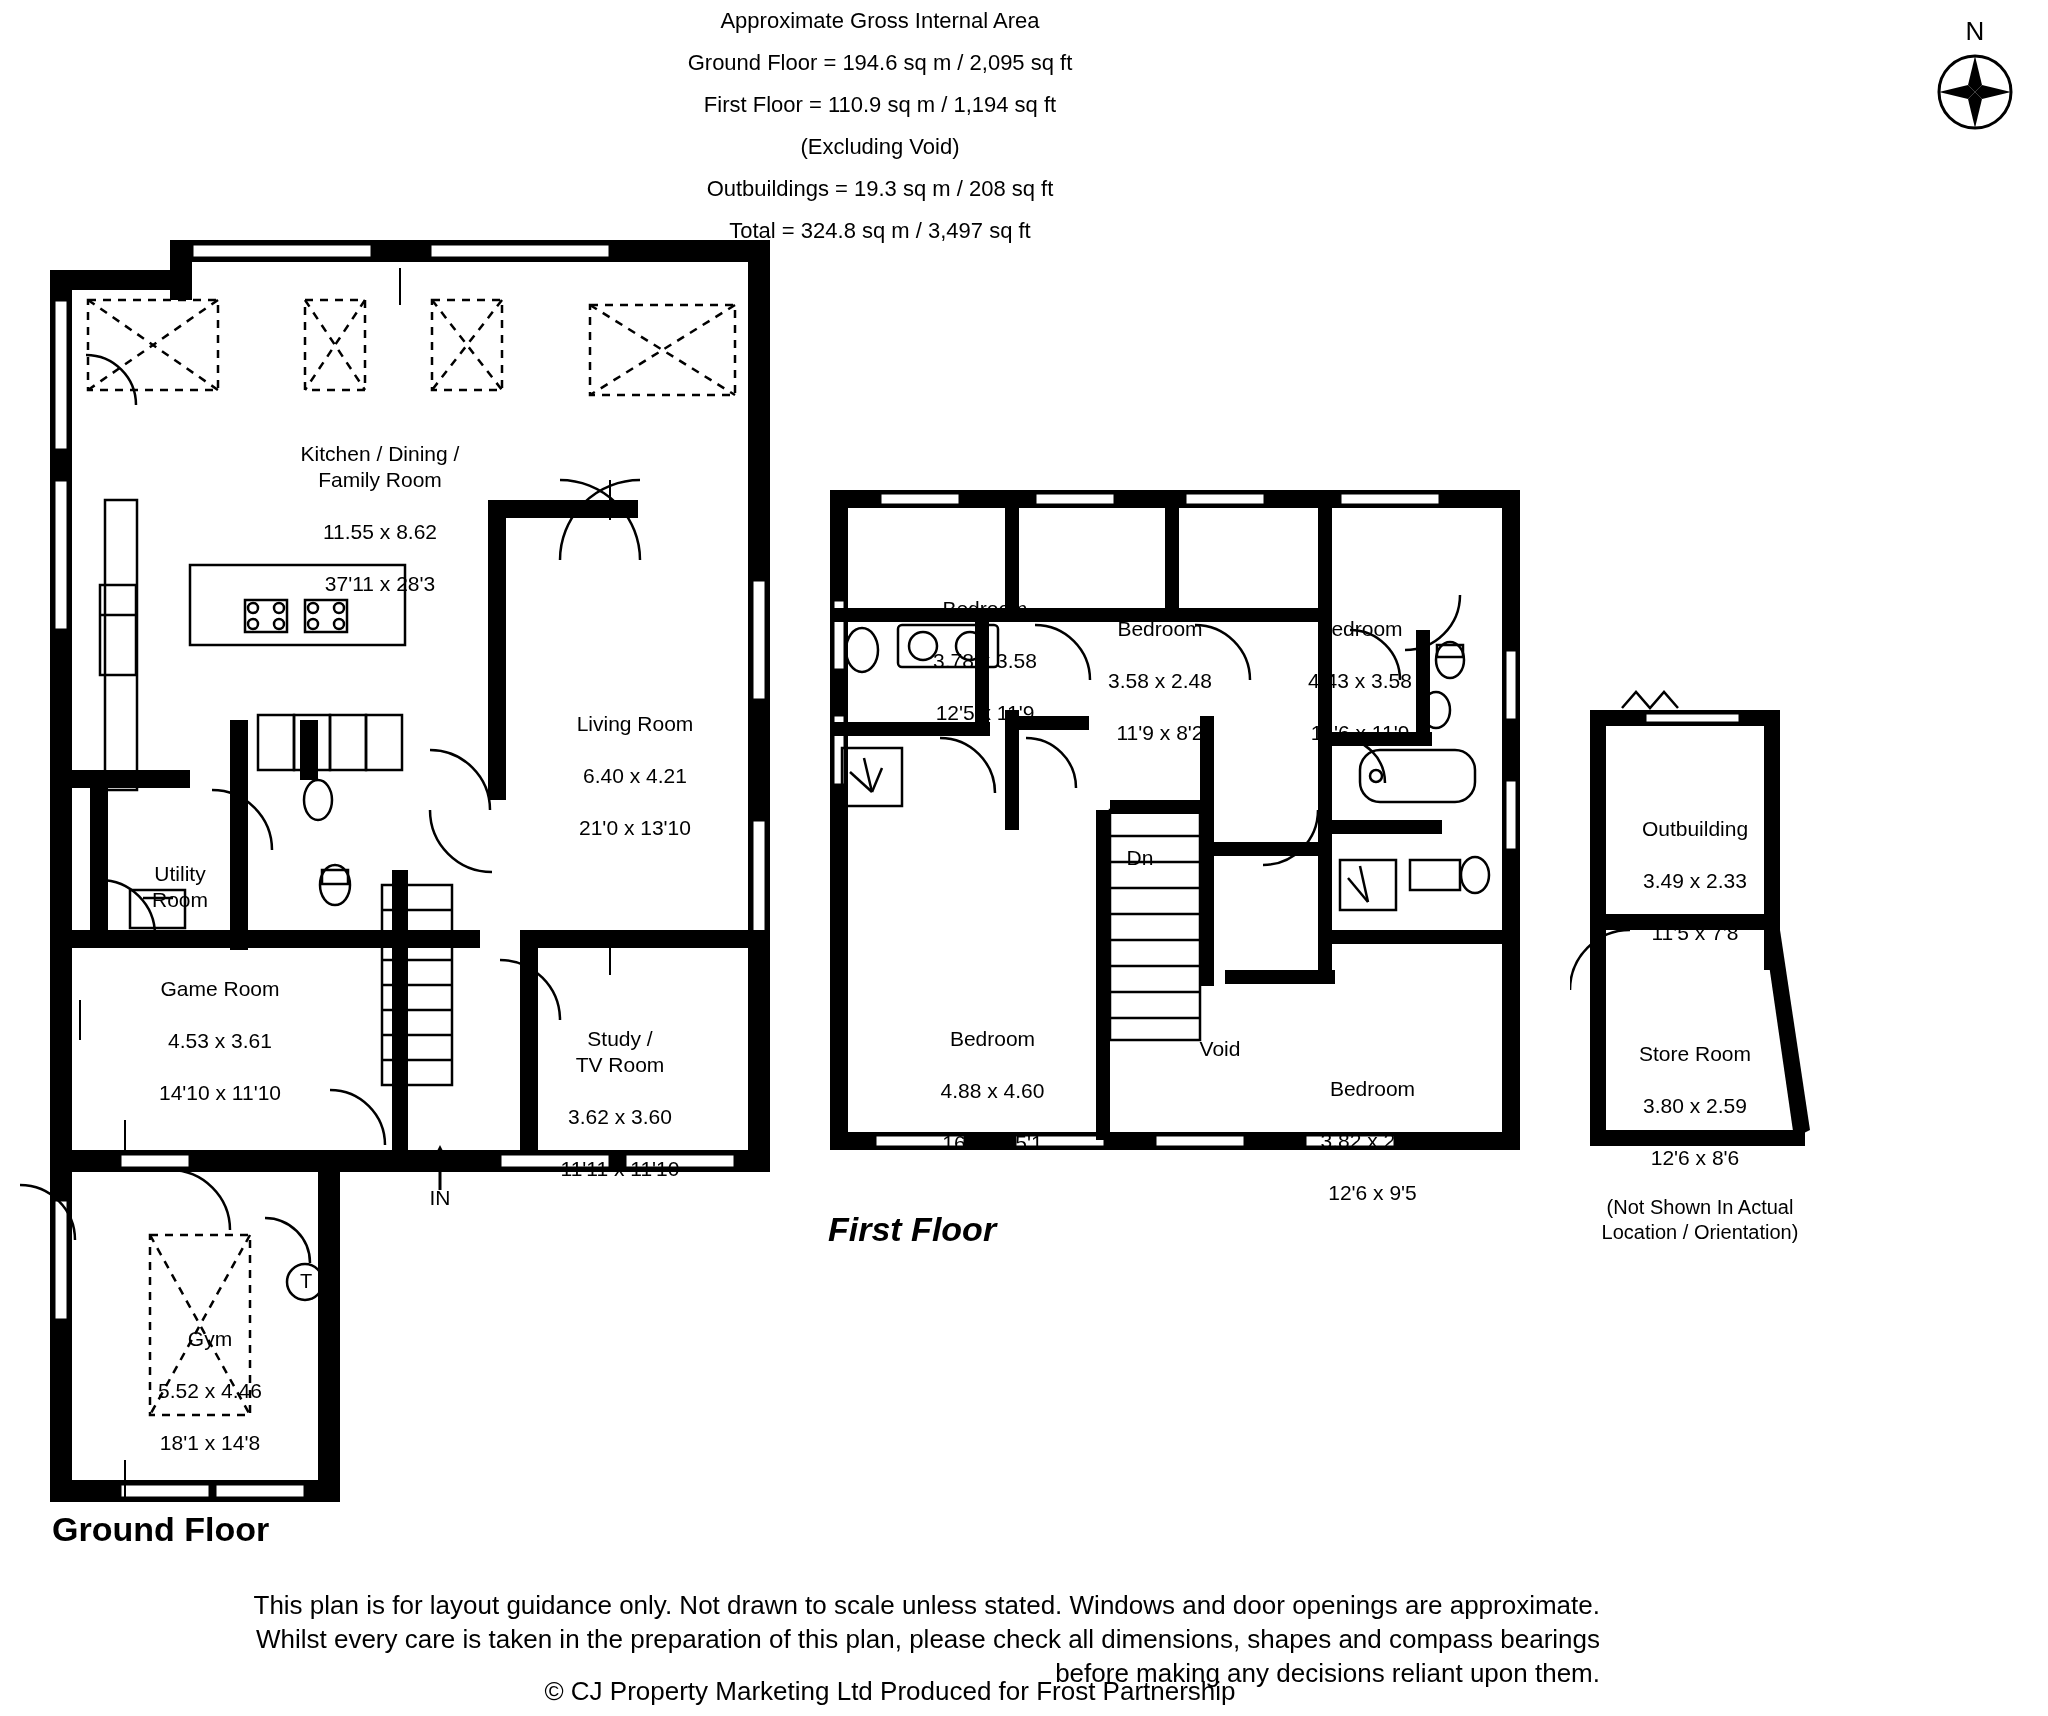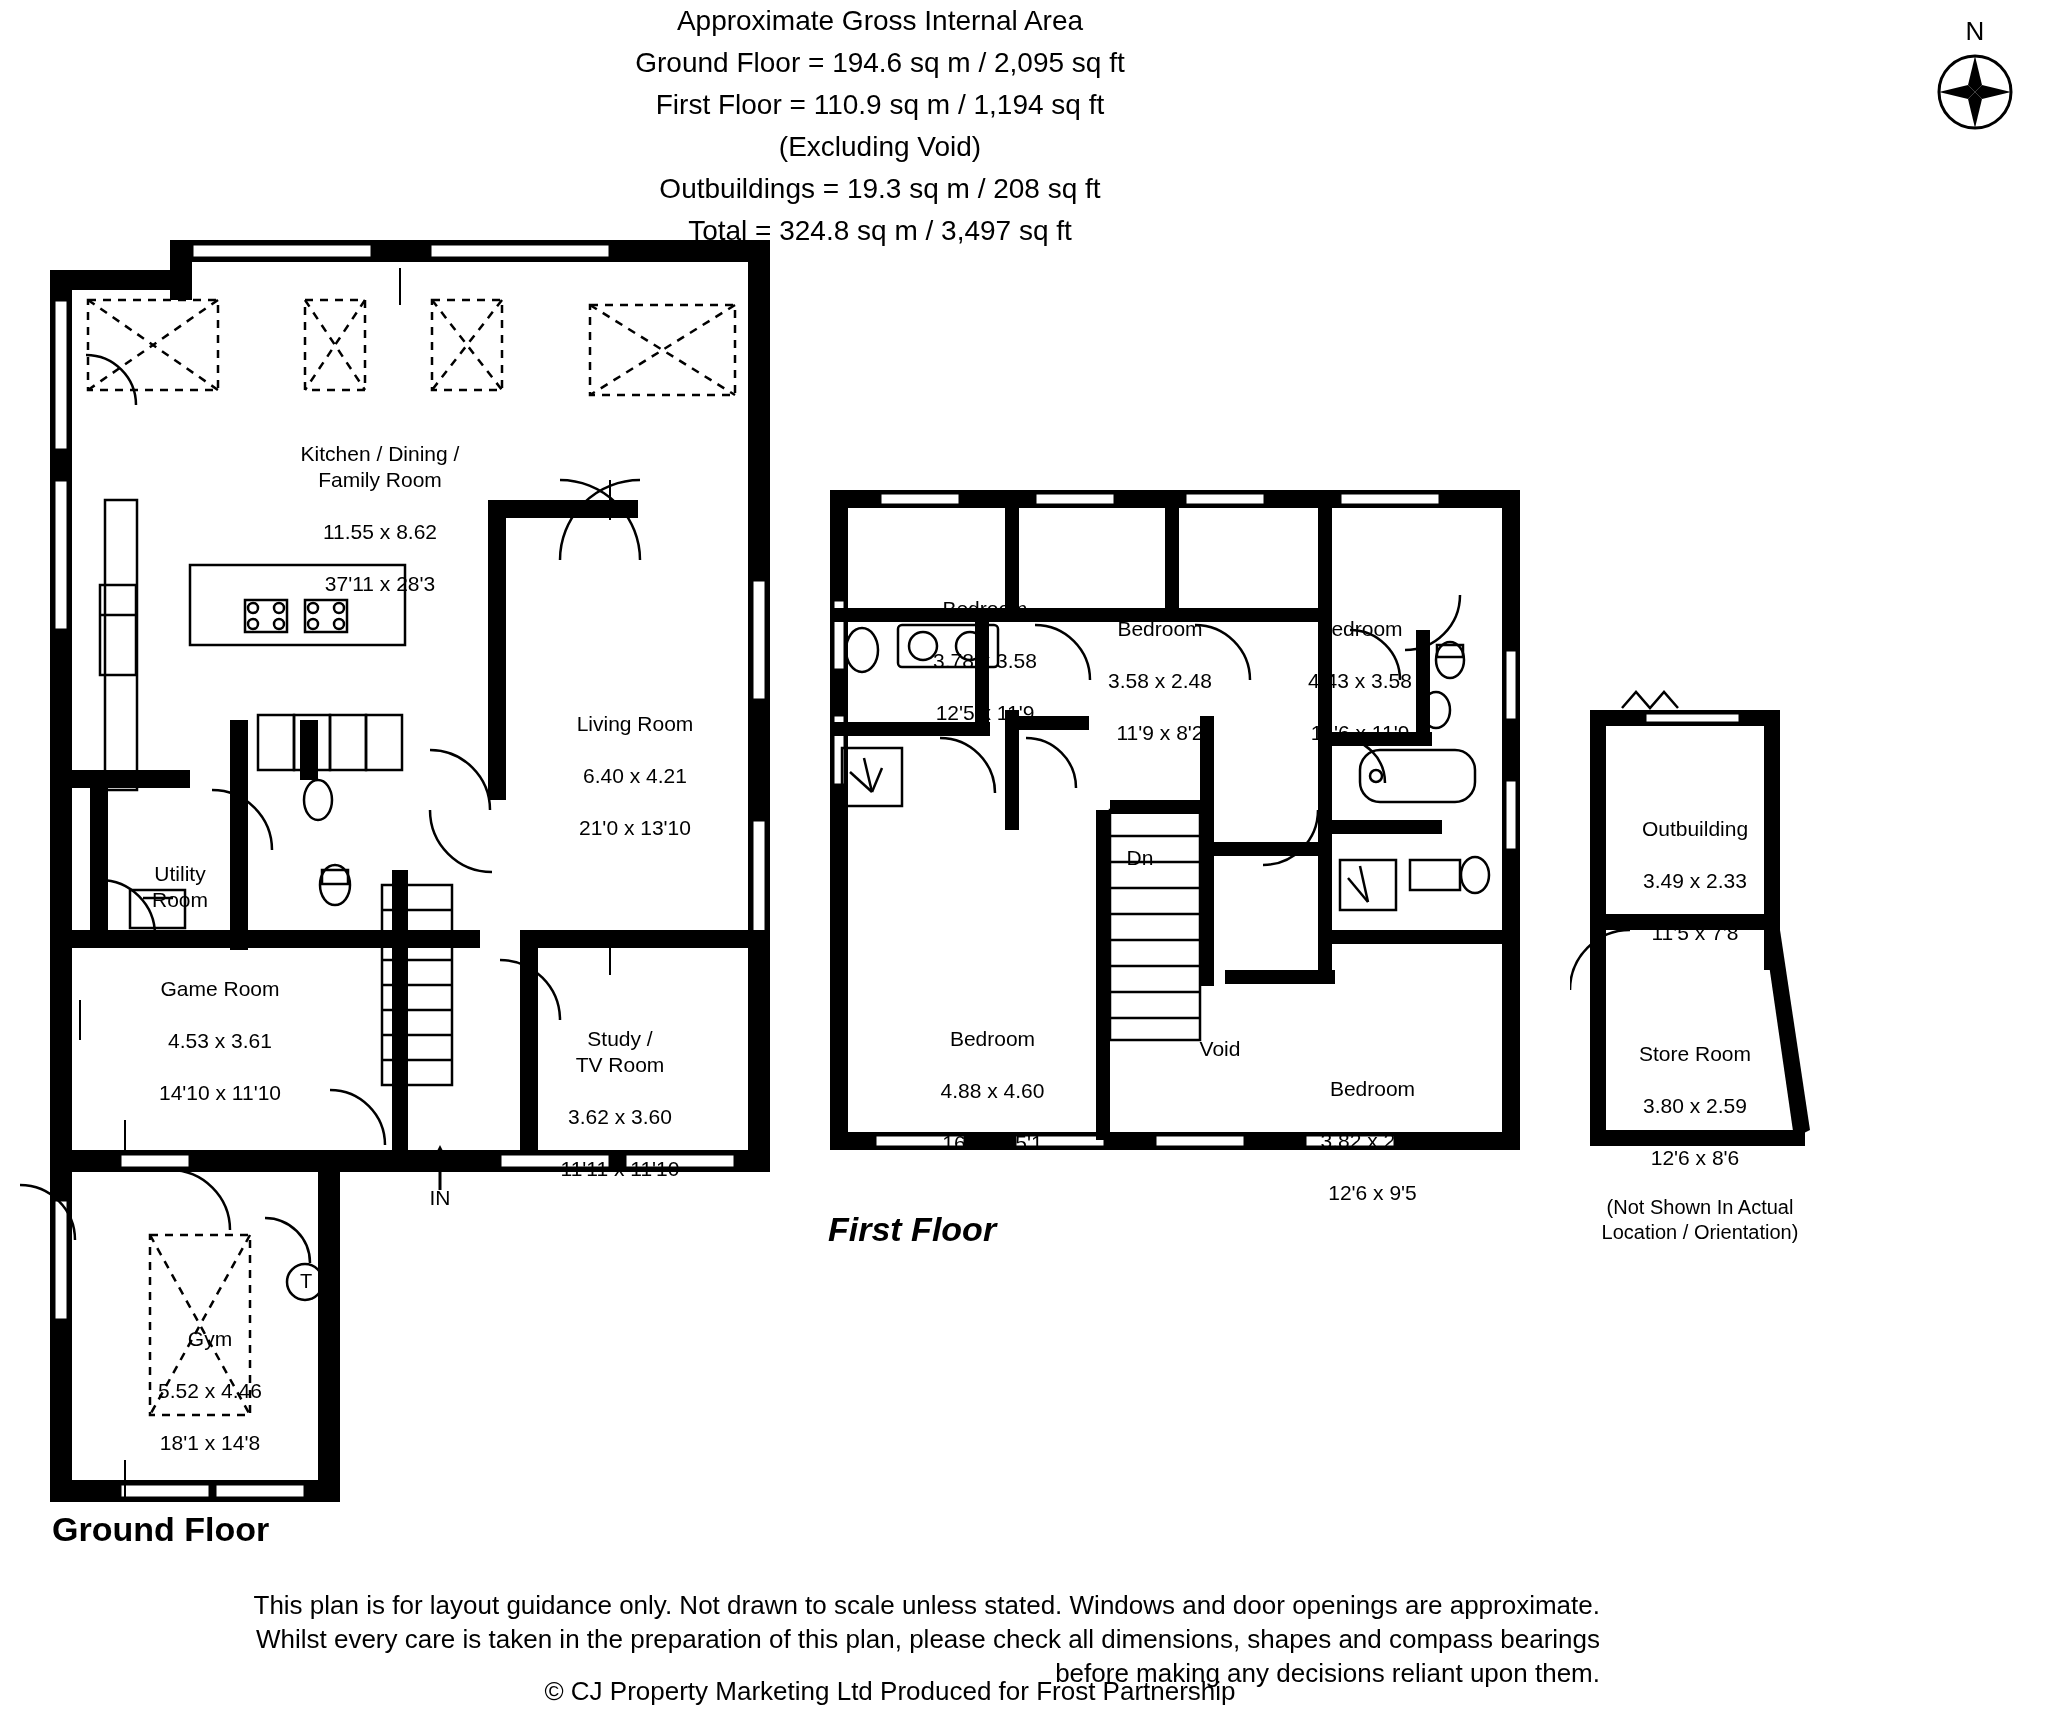--- a/index.html
+++ b/index.html
@@ -21,21 +21,21 @@
     width: 2048px;
     height: 1716px;
   }
   
   #header {
     position: absolute;
     left: 380px;
     top: 0px;
     width: 1000px;
     text-align: center;
-    font-size: 28px;
+    font-size: 22px;
     line-height: 42px;
   }
   
   .lbl {
     position: absolute;
     text-align: center;
     font-size: 21px;
     line-height: 26px;
     white-space: pre-line;
   }

